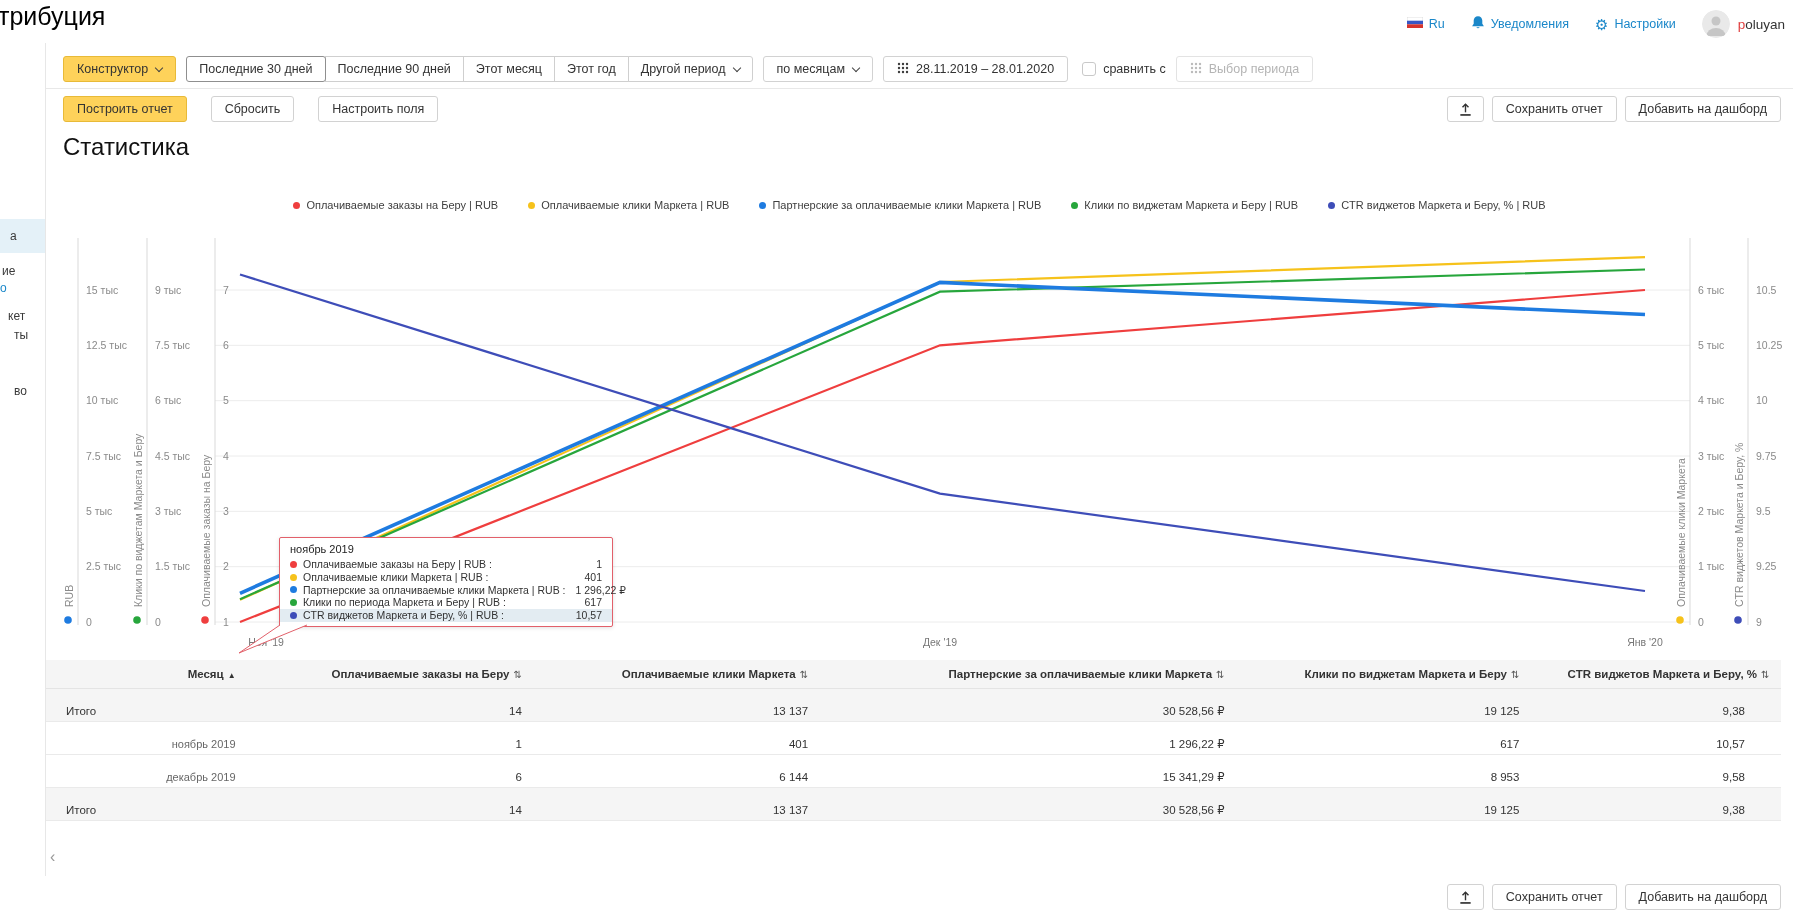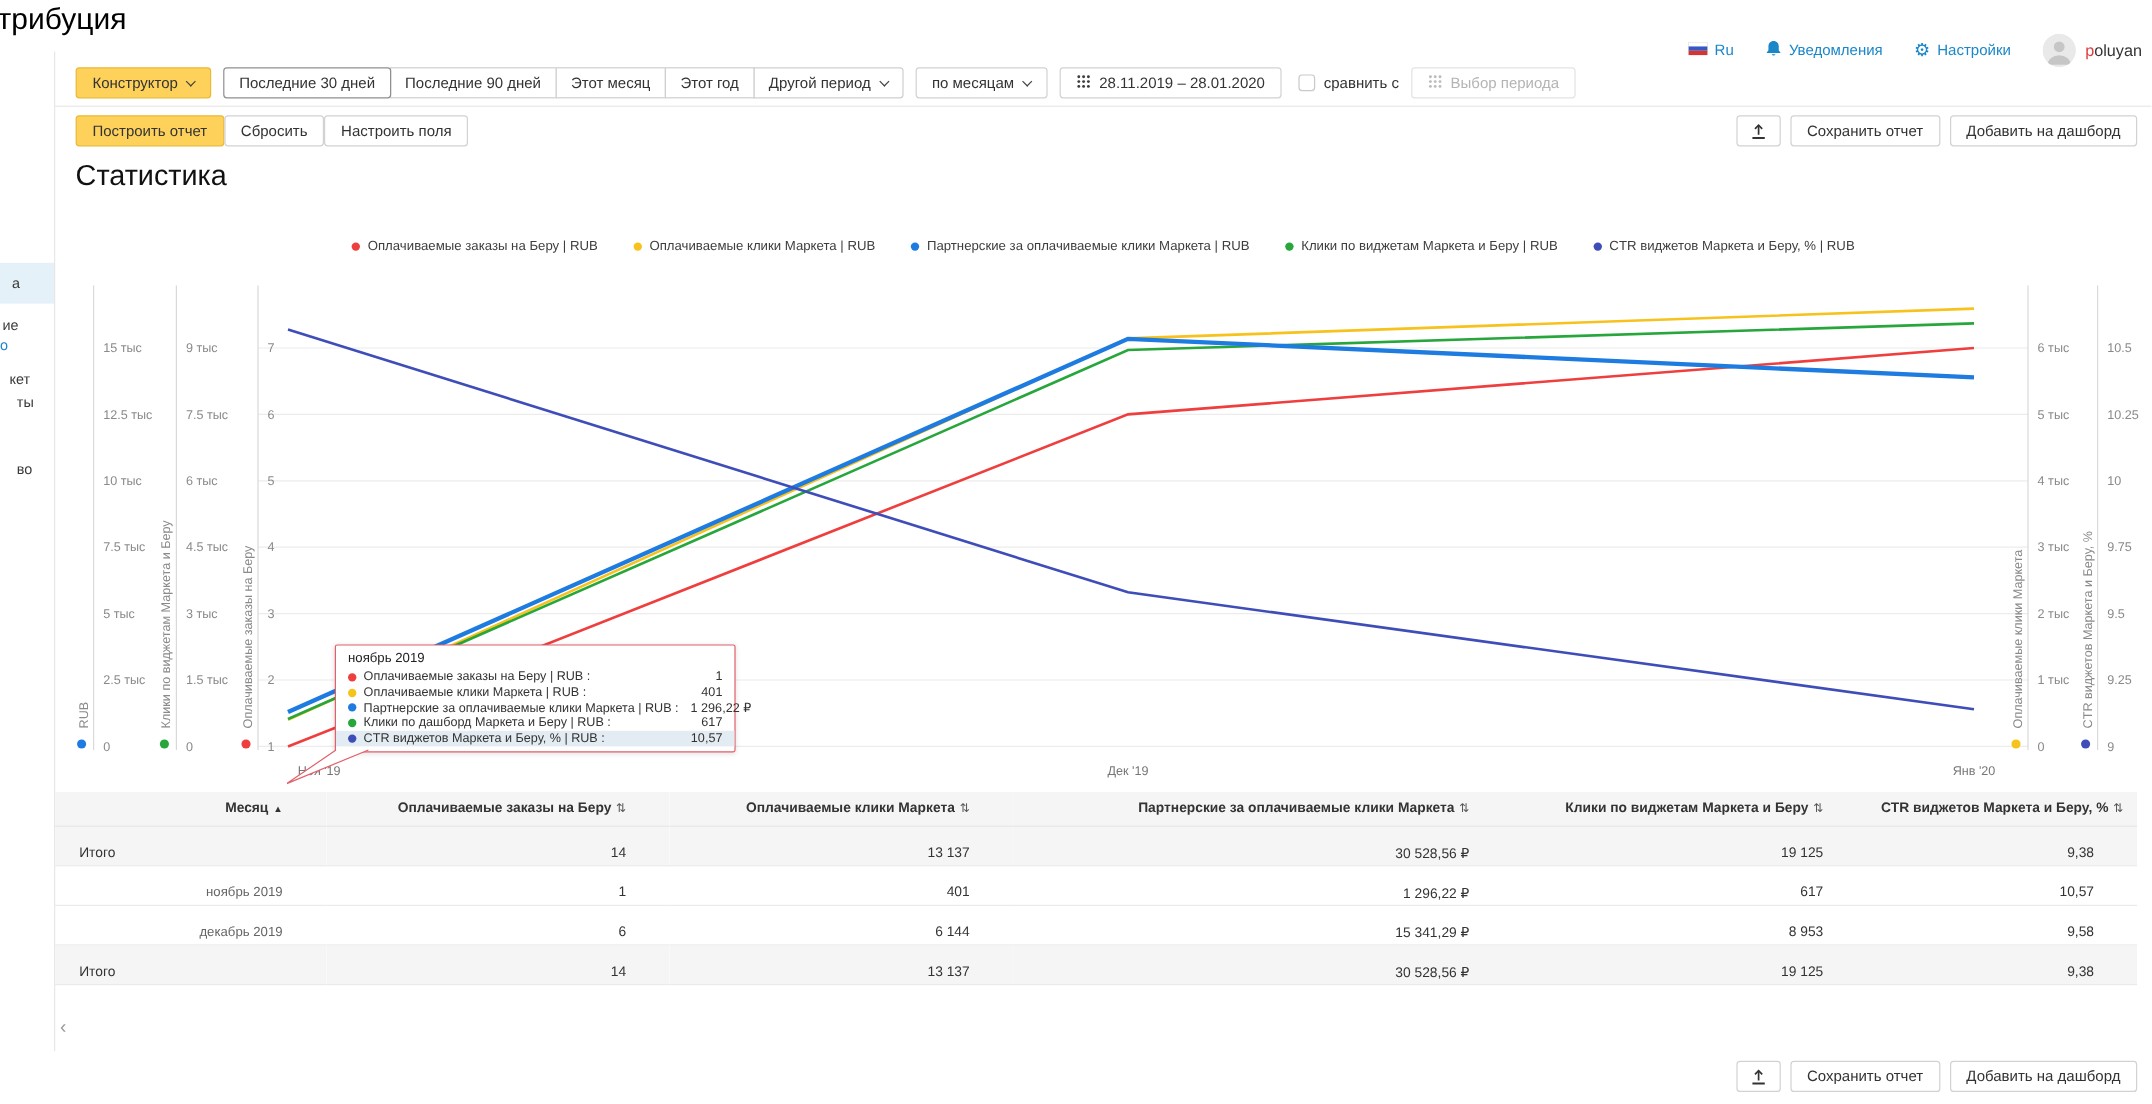--- a/index.html
+++ b/index.html
@@ -1,38 +1,38 @@
 <!DOCTYPE html>
 <html><head>
 <meta charset="utf-8">
 <style>
   * { margin:0; padding:0; box-sizing:border-box; }
   body { width:1793px; height:920px; position:relative; background:#fff; overflow:hidden;
          font-family:"Liberation Sans","DejaVu Sans",sans-serif; color:#333; }
 
   
   .app-title { position:absolute; left:-2px; top:2px; font-size:25px; font-weight:500; color:#000; }
-  .hdr-right { position:absolute; top:28px; right:8px; display:flex; align-items:center; gap:26px; }
+  .hdr-right { position:absolute; top:10px; right:8px; display:flex; align-items:center; gap:26px; }
   .hdr-item { display:flex; align-items:center; gap:6px; font-size:12.5px; color:#1a87c9; cursor:pointer; }
   .gear-glyph { font-size:15px; line-height:1; color:#1a87c9; }
   .hdr-user { display:flex; align-items:center; gap:8px; }
   .avatar { width:28px; height:28px; border-radius:50%; overflow:hidden; display:inline-block; }
   .uname { font-size:13.5px; color:#333; white-space:nowrap; }
   .u-red { color:#e03f3f; }
 
   
   .sidebar { position:absolute; left:0; top:43px; width:46px; height:833px; border-right:1px solid #e7e7e7; background:#fff; overflow:hidden; }
   .sb-item { position:absolute; left:0; width:46px; font-size:12px; color:#3a3a3a; white-space:nowrap; }
   .sb-item.sel { background:#e4f1f8; }
   .sb-item.lnk { color:#1a87c9; }
 
   
   .tb1 { position:absolute; left:63px; top:56px; display:flex; align-items:center; gap:10px; }
   .divider { position:absolute; left:46px; right:0; top:88px; border-top:1px solid #e8e8e8; }
-  .tb2 { position:absolute; left:63px; top:96px; display:flex; align-items:center; gap:0; }
+  .tb2 { position:absolute; left:63px; top:96px; display:flex; align-items:center; gap:24px; }
   .actions { position:absolute; right:12px; display:flex; align-items:center; gap:8px; }
 
   .btn { height:26px; display:inline-flex; align-items:center; padding:12px 13px; background:#fff;
          border:1px solid #d2d2d2; border-radius:3px; font-size:12.5px; color:#333; cursor:pointer;
          font-family:inherit; white-space:nowrap; }
   .btn.yellow { background:#fed25a; border-color:#e8ba38; }
   .btn.disabled { color:#b4b4b4; border-color:#e3e3e3; cursor:default; }
   .btn.icon-btn { padding:0 10px; }
   .chev { display:inline-block; width:6px; height:6px; border-right:1.5px solid #444; border-bottom:1.5px solid #444;
           transform:rotate(45deg); margin-left:8px; margin-top:-3px; }
@@ -322,21 +322,21 @@
         <span>Оплачиваемые клики Маркета | RUB :</span>
         <span class="tt-val">401</span>
       </div>
       <div class="tt-row">
         <span class="tt-dot" style="background: rgb(30, 123, 224);"></span>
         <span>Партнерские за оплачиваемые клики Маркета | RUB :</span>
         <span class="tt-val">1 296,22 ₽</span>
       </div>
       <div class="tt-row">
         <span class="tt-dot" style="background: rgb(39, 166, 60);"></span>
-        <span>Клики по дашборд Маркета и Беру | RUB :</span>
+        <span>Клики по периода Маркета и Беру | RUB :</span>
         <span class="tt-val">617</span>
       </div>
       <div class="tt-row hl">
         <span class="tt-dot" style="background: rgb(62, 77, 184);"></span>
         <span>CTR виджетов Маркета и Беру, % | RUB :</span>
         <span class="tt-val">10,57</span>
       </div>
     </div>
   <svg class="tt-tail" viewBox="0 0 70 30">
     <polygon points="0,29 41,1 68,1" fill="#ffffff"></polygon>

